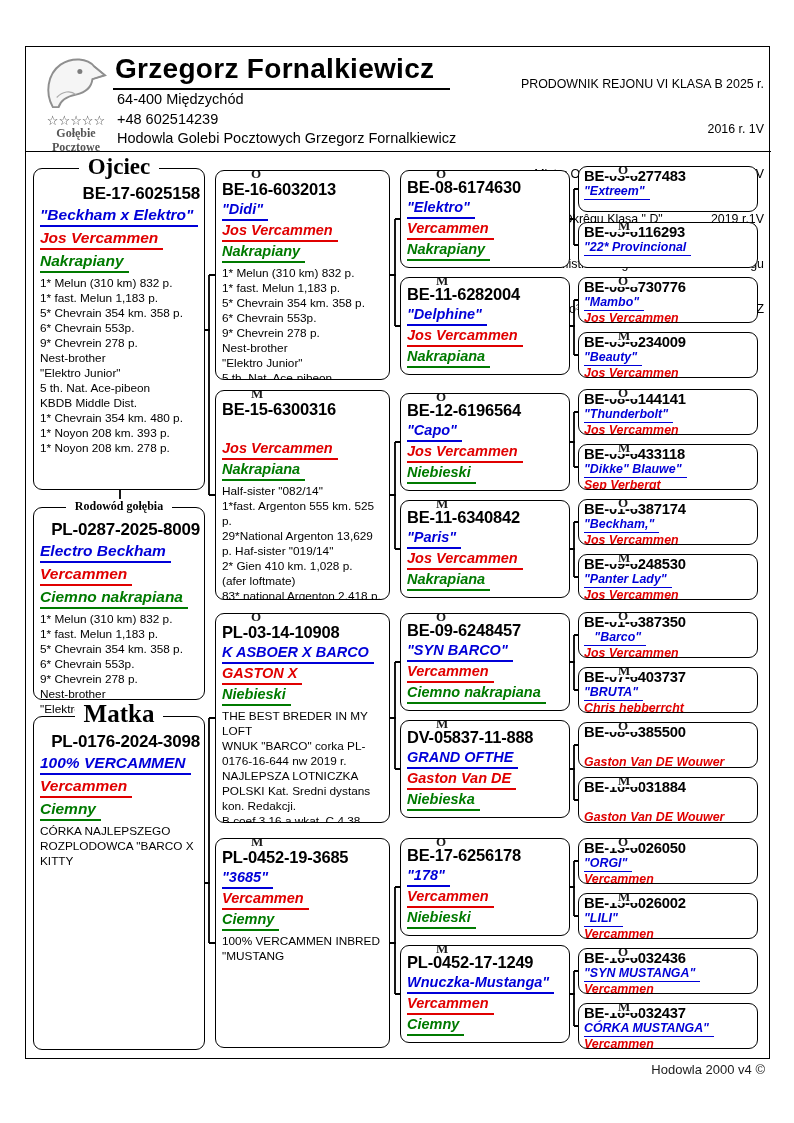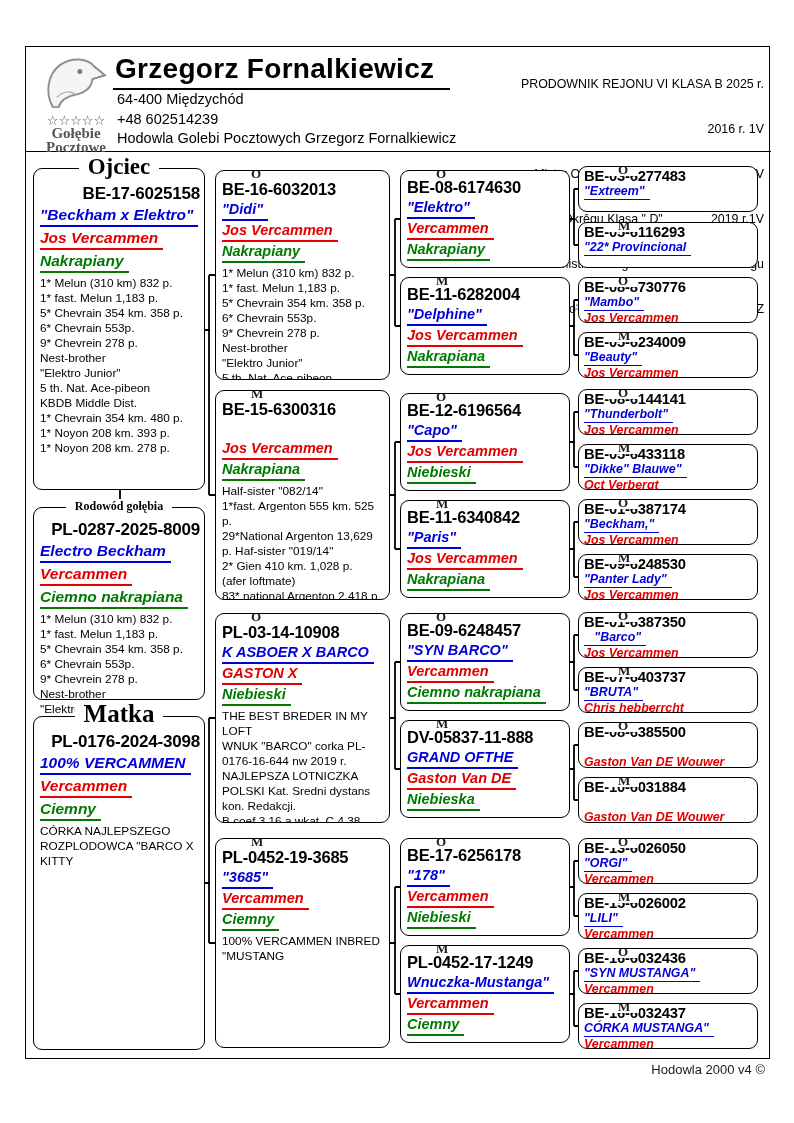--- a/index.html
+++ b/index.html
@@ -4,21 +4,21 @@
 <style>
   html,body{margin:0;padding:0;background:#fff;}
   .page{position:relative;width:794px;height:1123px;background:#fff;overflow:hidden;
         font-family:"Liberation Sans",sans-serif;color:#000;}
   .frame{position:absolute;left:25px;top:46px;width:743px;height:1011px;border:1.6px solid #000;}
   .hdr-divider{position:absolute;left:25px;top:151px;width:746px;border-top:1.6px solid #000;}
 
   
   .logo{position:absolute;left:36px;top:55px;width:80px;text-align:center;color:#5a5a5a;}
   .logo .stars{font-size:13px;line-height:11px;color:#4a4a4a;letter-spacing:0;}
-  .logo .l1,.logo .l2{font-family:"Liberation Serif",serif;font-weight:bold;font-size:15px;line-height:14px;color:#555;}
+  .logo .l1,.logo .l2{font-family:"Liberation Serif",serif;font-weight:bold;font-size:12px;line-height:14px;color:#555;}
   .breeder-name{position:absolute;left:113px;top:53px;font-size:28px;font-weight:bold;
         border-bottom:2.5px solid #000;padding:0 16px 3px 2px;letter-spacing:.3px;white-space:nowrap;}
   .addr-block{position:absolute;left:117px;top:90px;font-size:14.5px;line-height:19.5px;}
   .achv{position:absolute;right:30px;top:47px;text-align:right;font-size:12.4px;line-height:15px;white-space:pre;}
 
   
   .pbox{position:absolute;border:1.6px solid #000;border-radius:9px;background:#fff;
         box-sizing:border-box;padding:2px 4px 0 6px;overflow:hidden;}
   .tag{position:absolute;top:-3px;left:26px;background:#fff;padding:0 9px;
         font-family:"Liberation Serif",serif;font-weight:bold;font-size:13px;color:#1a1a1a;line-height:12px;}
@@ -286,21 +286,21 @@
   <div class="pbox small" style="left:578px;top:389px;width:180px;height:46px">
     <div class="tag">O</div>
     <div class="ring">BE-08-6144141</div>
     <div class="ln bname"><span>"Thunderbolt"</span></div>
     <div class="ln bfan"><span>Jos Vercammen</span></div>
   </div>
   <div class="pbox small" style="left:578px;top:444px;width:180px;height:46px">
     <div class="tag">M</div>
     <div class="ring">BE-05-6433118</div>
     <div class="ln bname"><span>"Dikke" Blauwe"</span></div>
-    <div class="ln bfan"><span>Oct Verbergt</span></div>
+    <div class="ln bfan"><span>Sep Verbergt</span></div>
   </div>
   <div class="pbox small" style="left:578px;top:499px;width:180px;height:46px">
     <div class="tag">O</div>
     <div class="ring">BE-01-6387174</div>
     <div class="ln bname"><span>"Beckham,"</span></div>
     <div class="ln bfan"><span>Jos Vercammen</span></div>
   </div>
   <div class="pbox small" style="left:578px;top:554px;width:180px;height:46px">
     <div class="tag">M</div>
     <div class="ring">BE-09-6248530</div>

